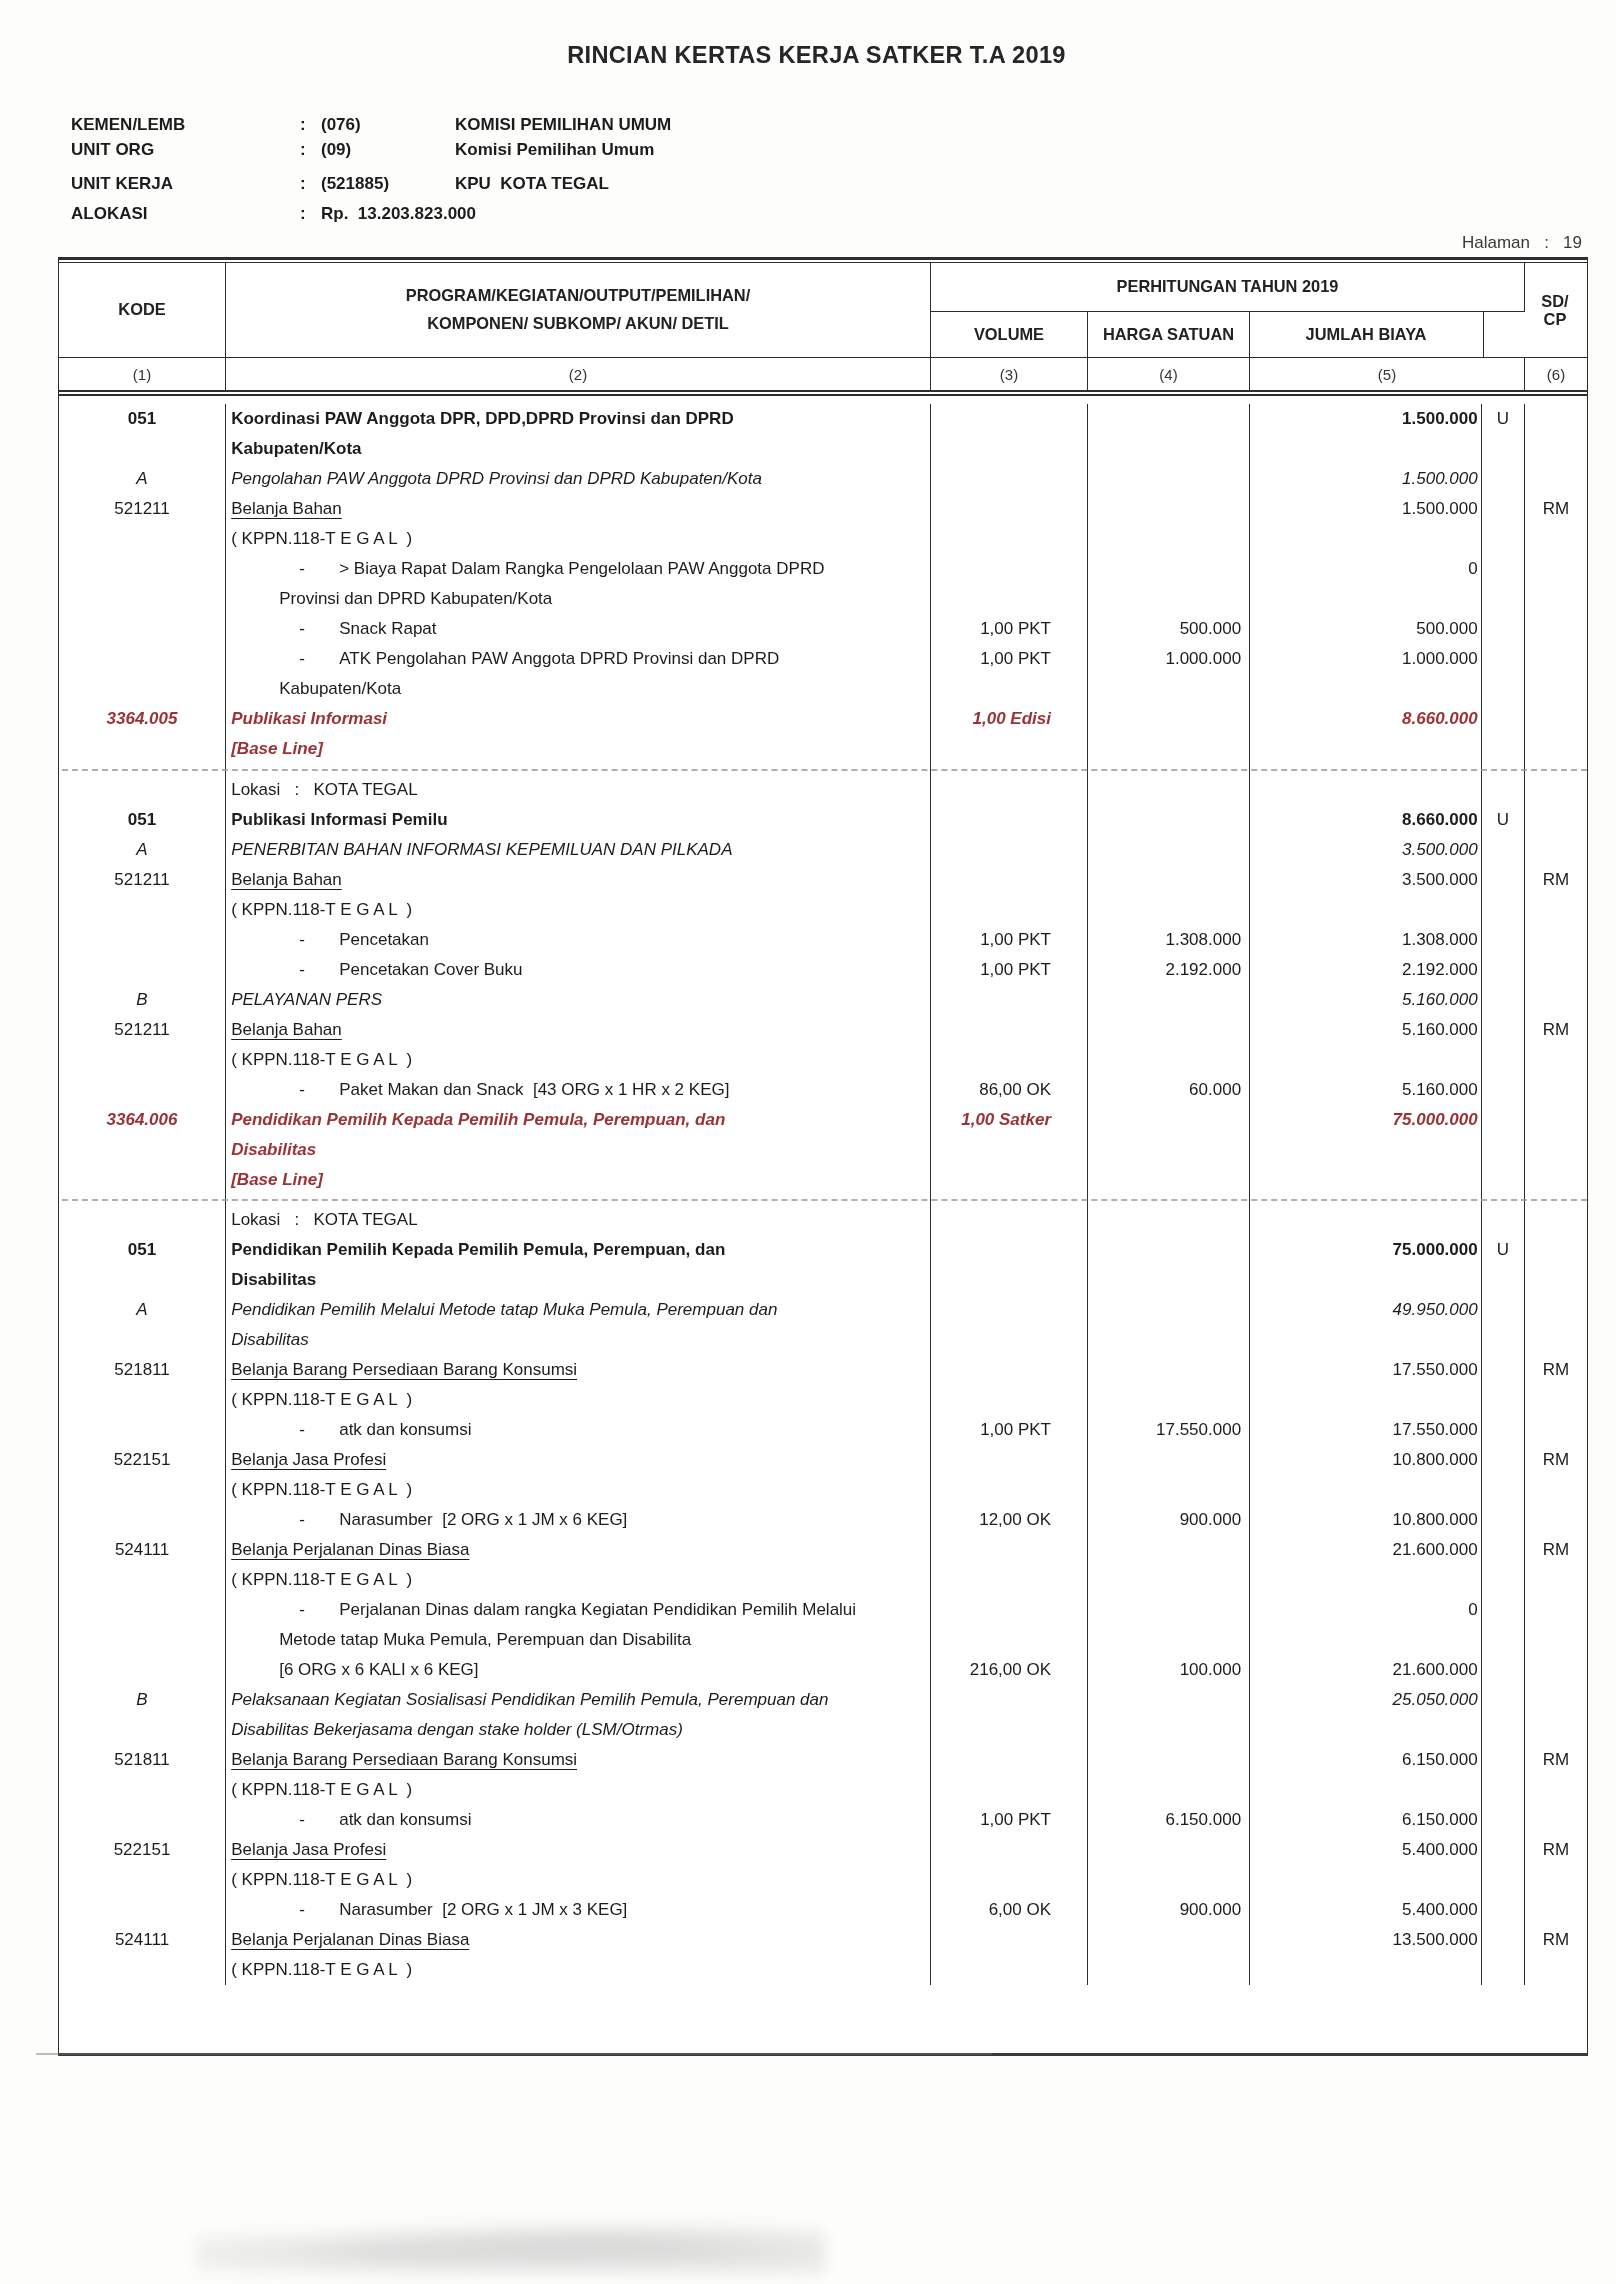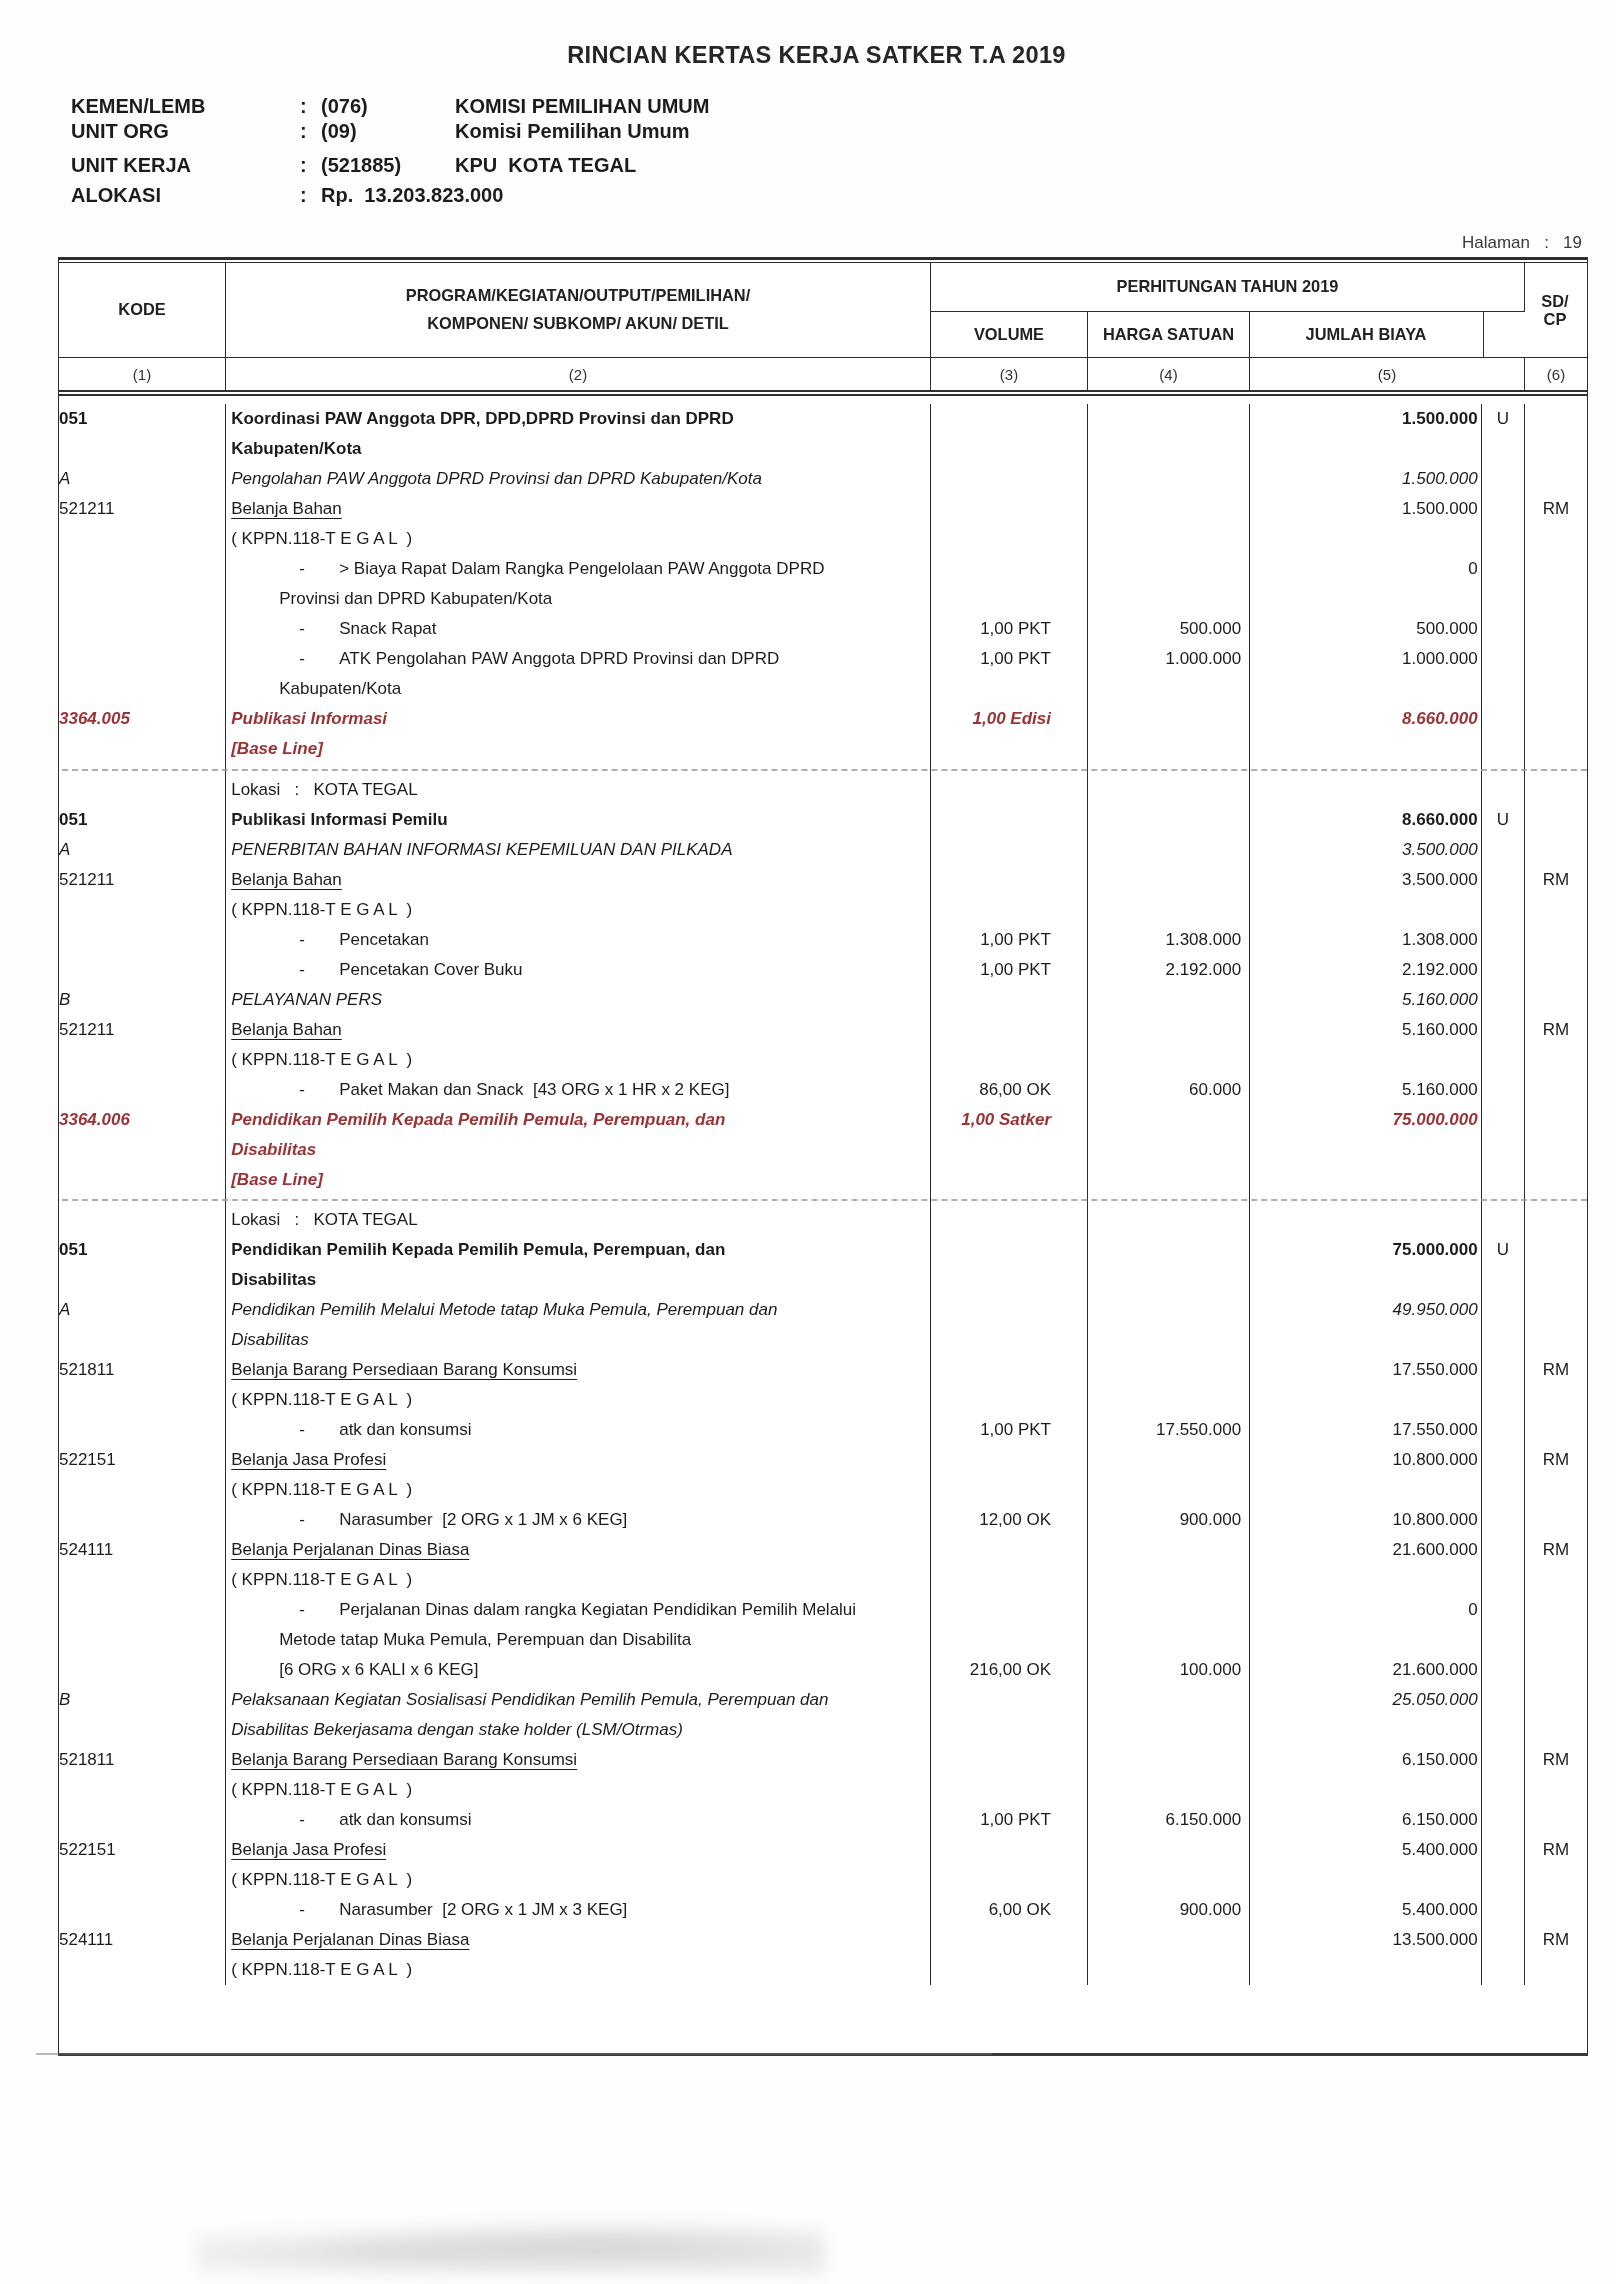--- a/index.html
+++ b/index.html
@@ -16,21 +16,21 @@
     color:var(--ink);
     position:relative;
     overflow:hidden;
   }
   .page-title{
     position:absolute;top:42px;left:8px;width:1617px;
     text-align:center;font-size:23.6px;font-weight:700;letter-spacing:0.3px;
     color:#262626;
   }
   
-  .meta{position:absolute;left:71px;top:95px;font-size:20px;}
+  .meta{position:absolute;left:71px;top:113px;font-size:17px;}
   .meta-row{display:grid;grid-template-columns:229px 21px 134px auto;height:23.6px;align-items:center;font-weight:700;white-space:pre;}
   .meta-row .m-label{font-weight:700;}
   .meta-row.mr2{margin-top:1.3px;}
   .meta-row.mr3{margin-top:10.5px;}
   .meta-row.mr4{margin-top:6.5px;}
   .halaman{
     position:absolute;top:233px;right:35px;
     font-size:17px;color:#3a3a3a;white-space:pre;
   }
   
@@ -55,21 +55,21 @@
   .h-nums{position:absolute;left:0;top:94px;width:1528px;height:33px;border-top:1.3px solid var(--ln);display:grid;grid-template-columns:167px 705px 157px 162px 275px 62px;font-weight:400;font-size:15px;color:#333;}
   .h-nums div{display:flex;align-items:center;justify-content:center;border-right:1.3px solid var(--ln);box-sizing:border-box;}
   .h-nums div:last-child{border-right:none;}
   .dbl{height:6.5px;background:linear-gradient(to bottom,#2e2e2e 0 2px,#ffffff 2px 3.9px,#2e2e2e 3.9px 6.5px);}
   
   .tbody{height:1649px;padding-top:7.9px;overflow:hidden;font-size:17px;}
   .trow{display:grid;grid-template-columns:167px 705px 157px 162px 232px 43px 62px;}
   .trow>div{border-right:1.3px solid var(--ln);box-sizing:border-box;min-height:0.7px;}
   .trow>div:last-child{border-right:none;}
   .line{height:30px;line-height:30px;white-space:pre;}
-  .c-kode{}
+  .c-kode{text-align:center;}
   .c-desc{padding-left:5.2px;}
   .c-vol .line{text-align:right;padding-right:36px;}
   .c-harga .line{text-align:right;padding-right:7.9px;}
   .c-jumlah .line{text-align:right;padding-right:3.3px;}
   .c-marker .line{text-align:center;}
   .c-sdcp .line{text-align:center;}
   .s-bold{font-weight:700;}
   .s-italic{font-style:italic;}
   .s-underline{text-decoration:underline;text-underline-offset:3.9px;text-decoration-thickness:1.3px;}
   .s-red{color:var(--red);font-weight:700;font-style:italic;}

